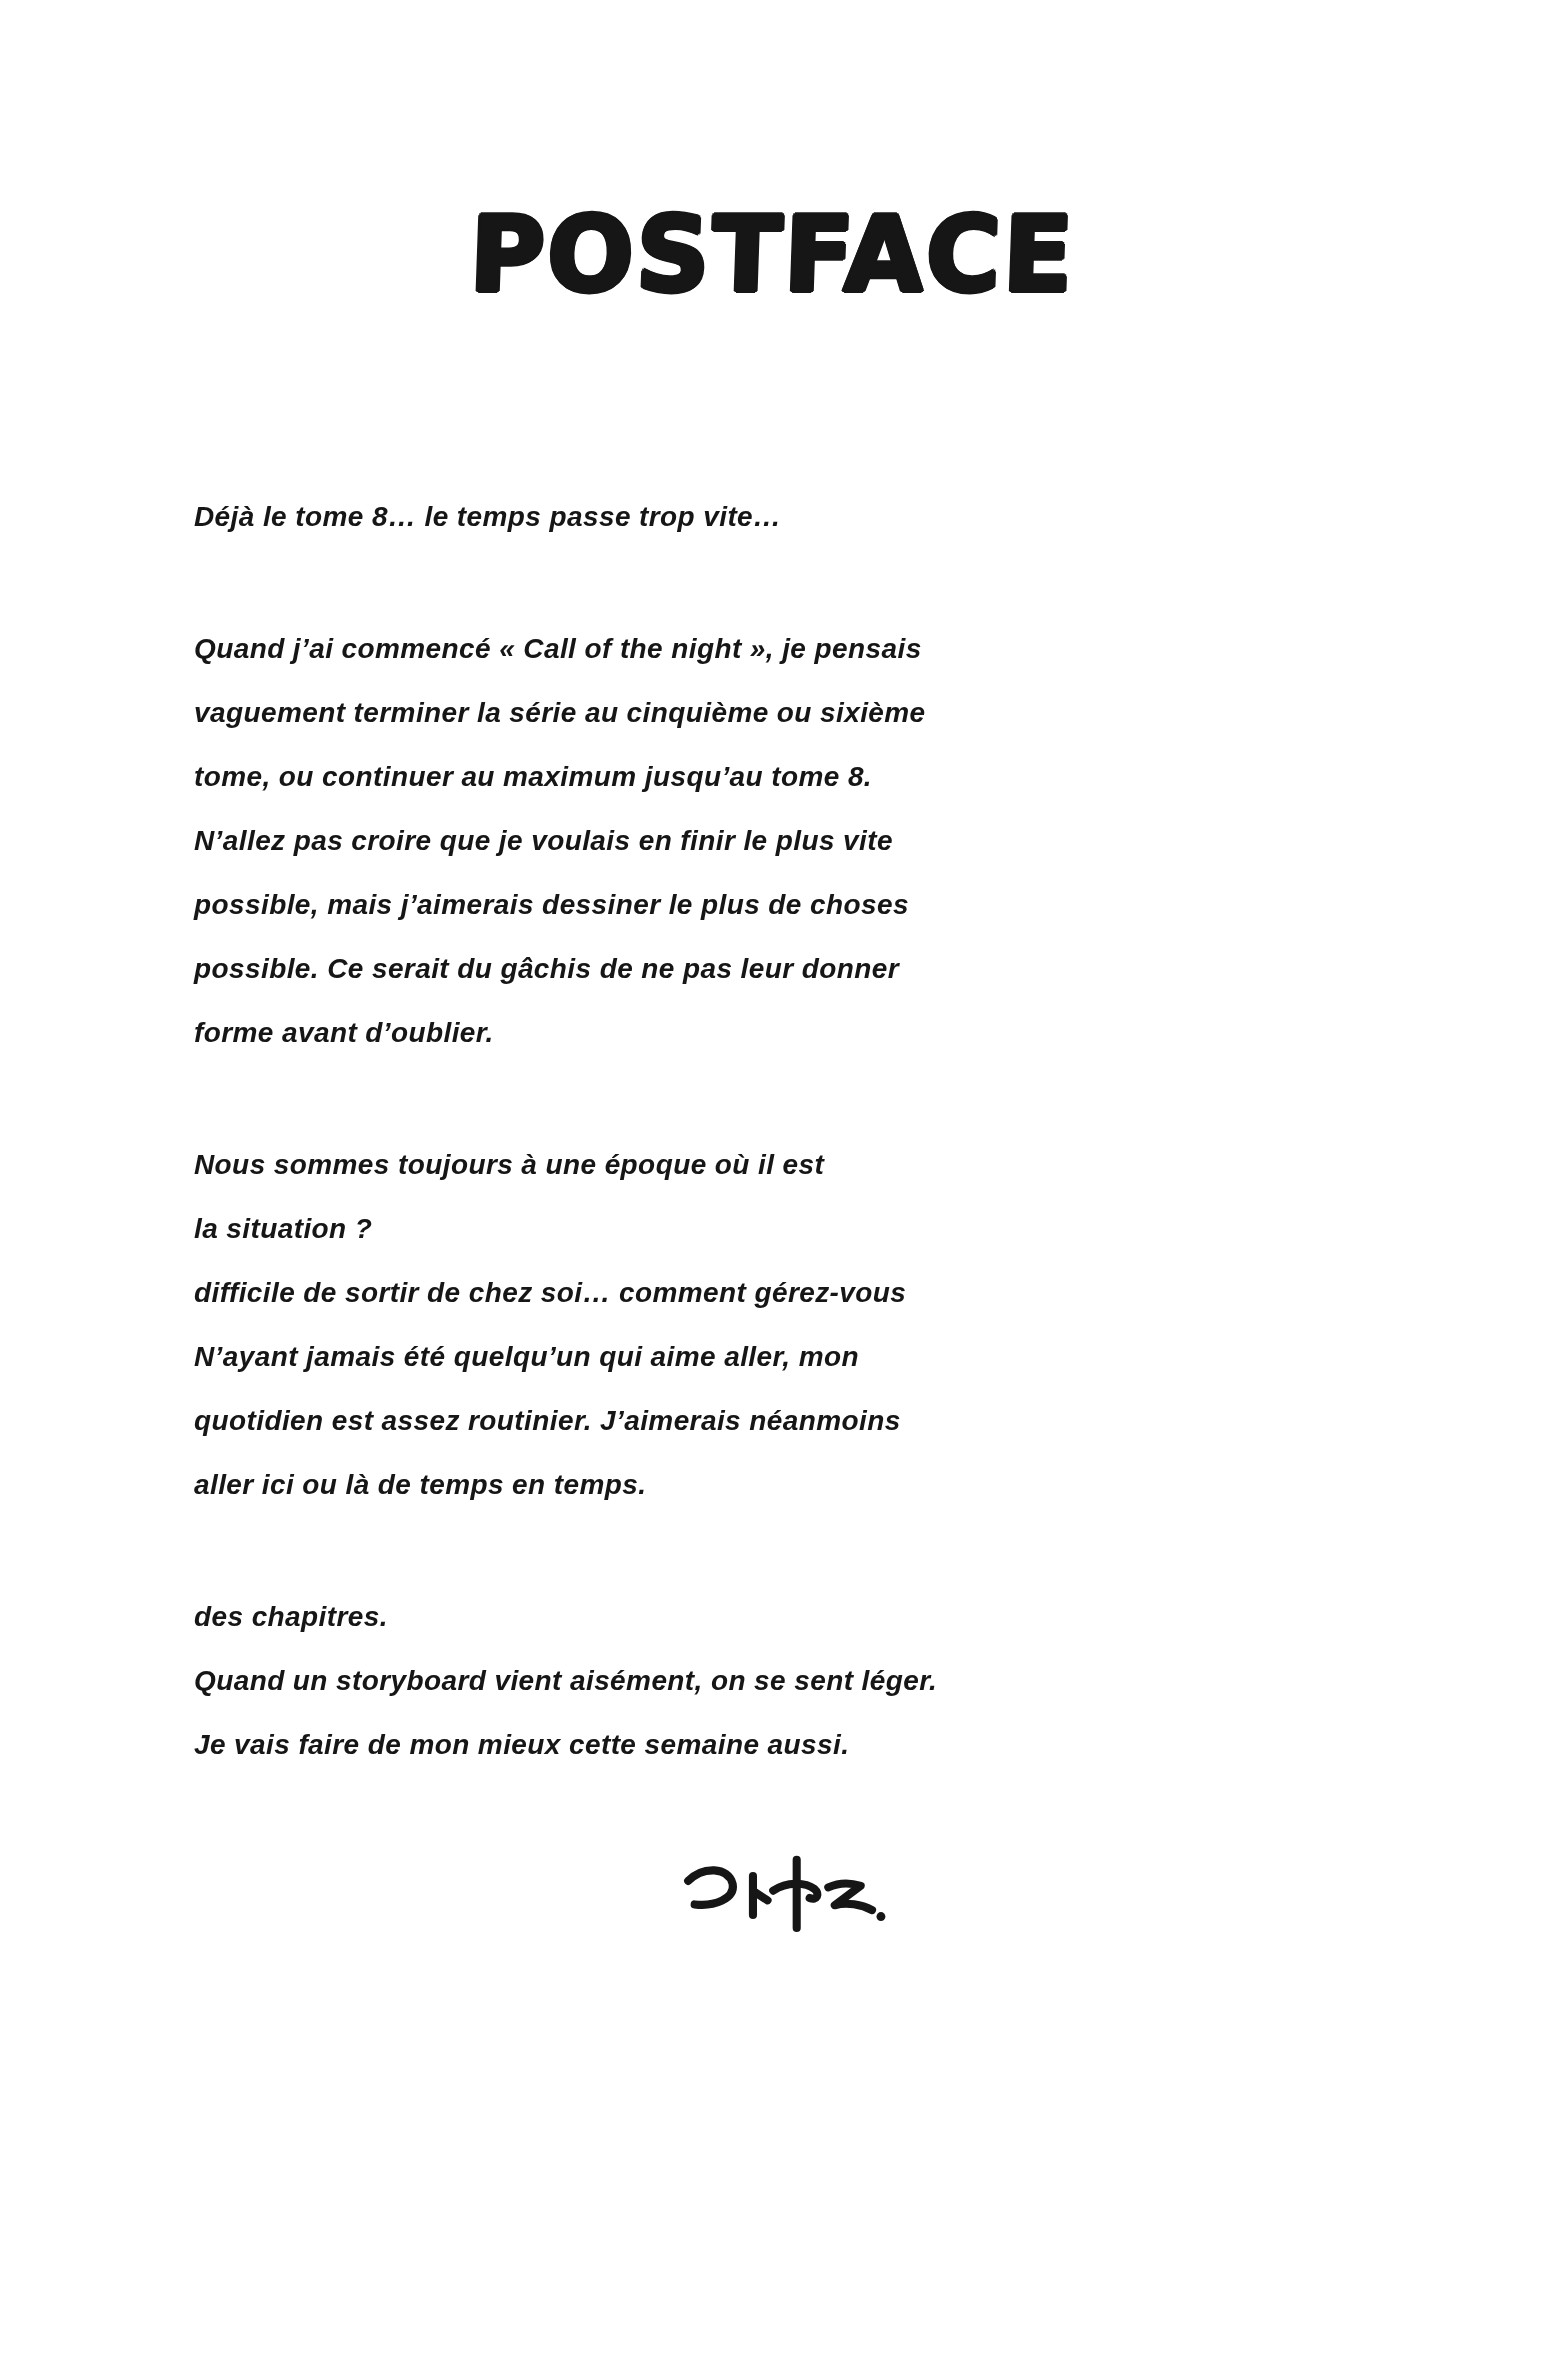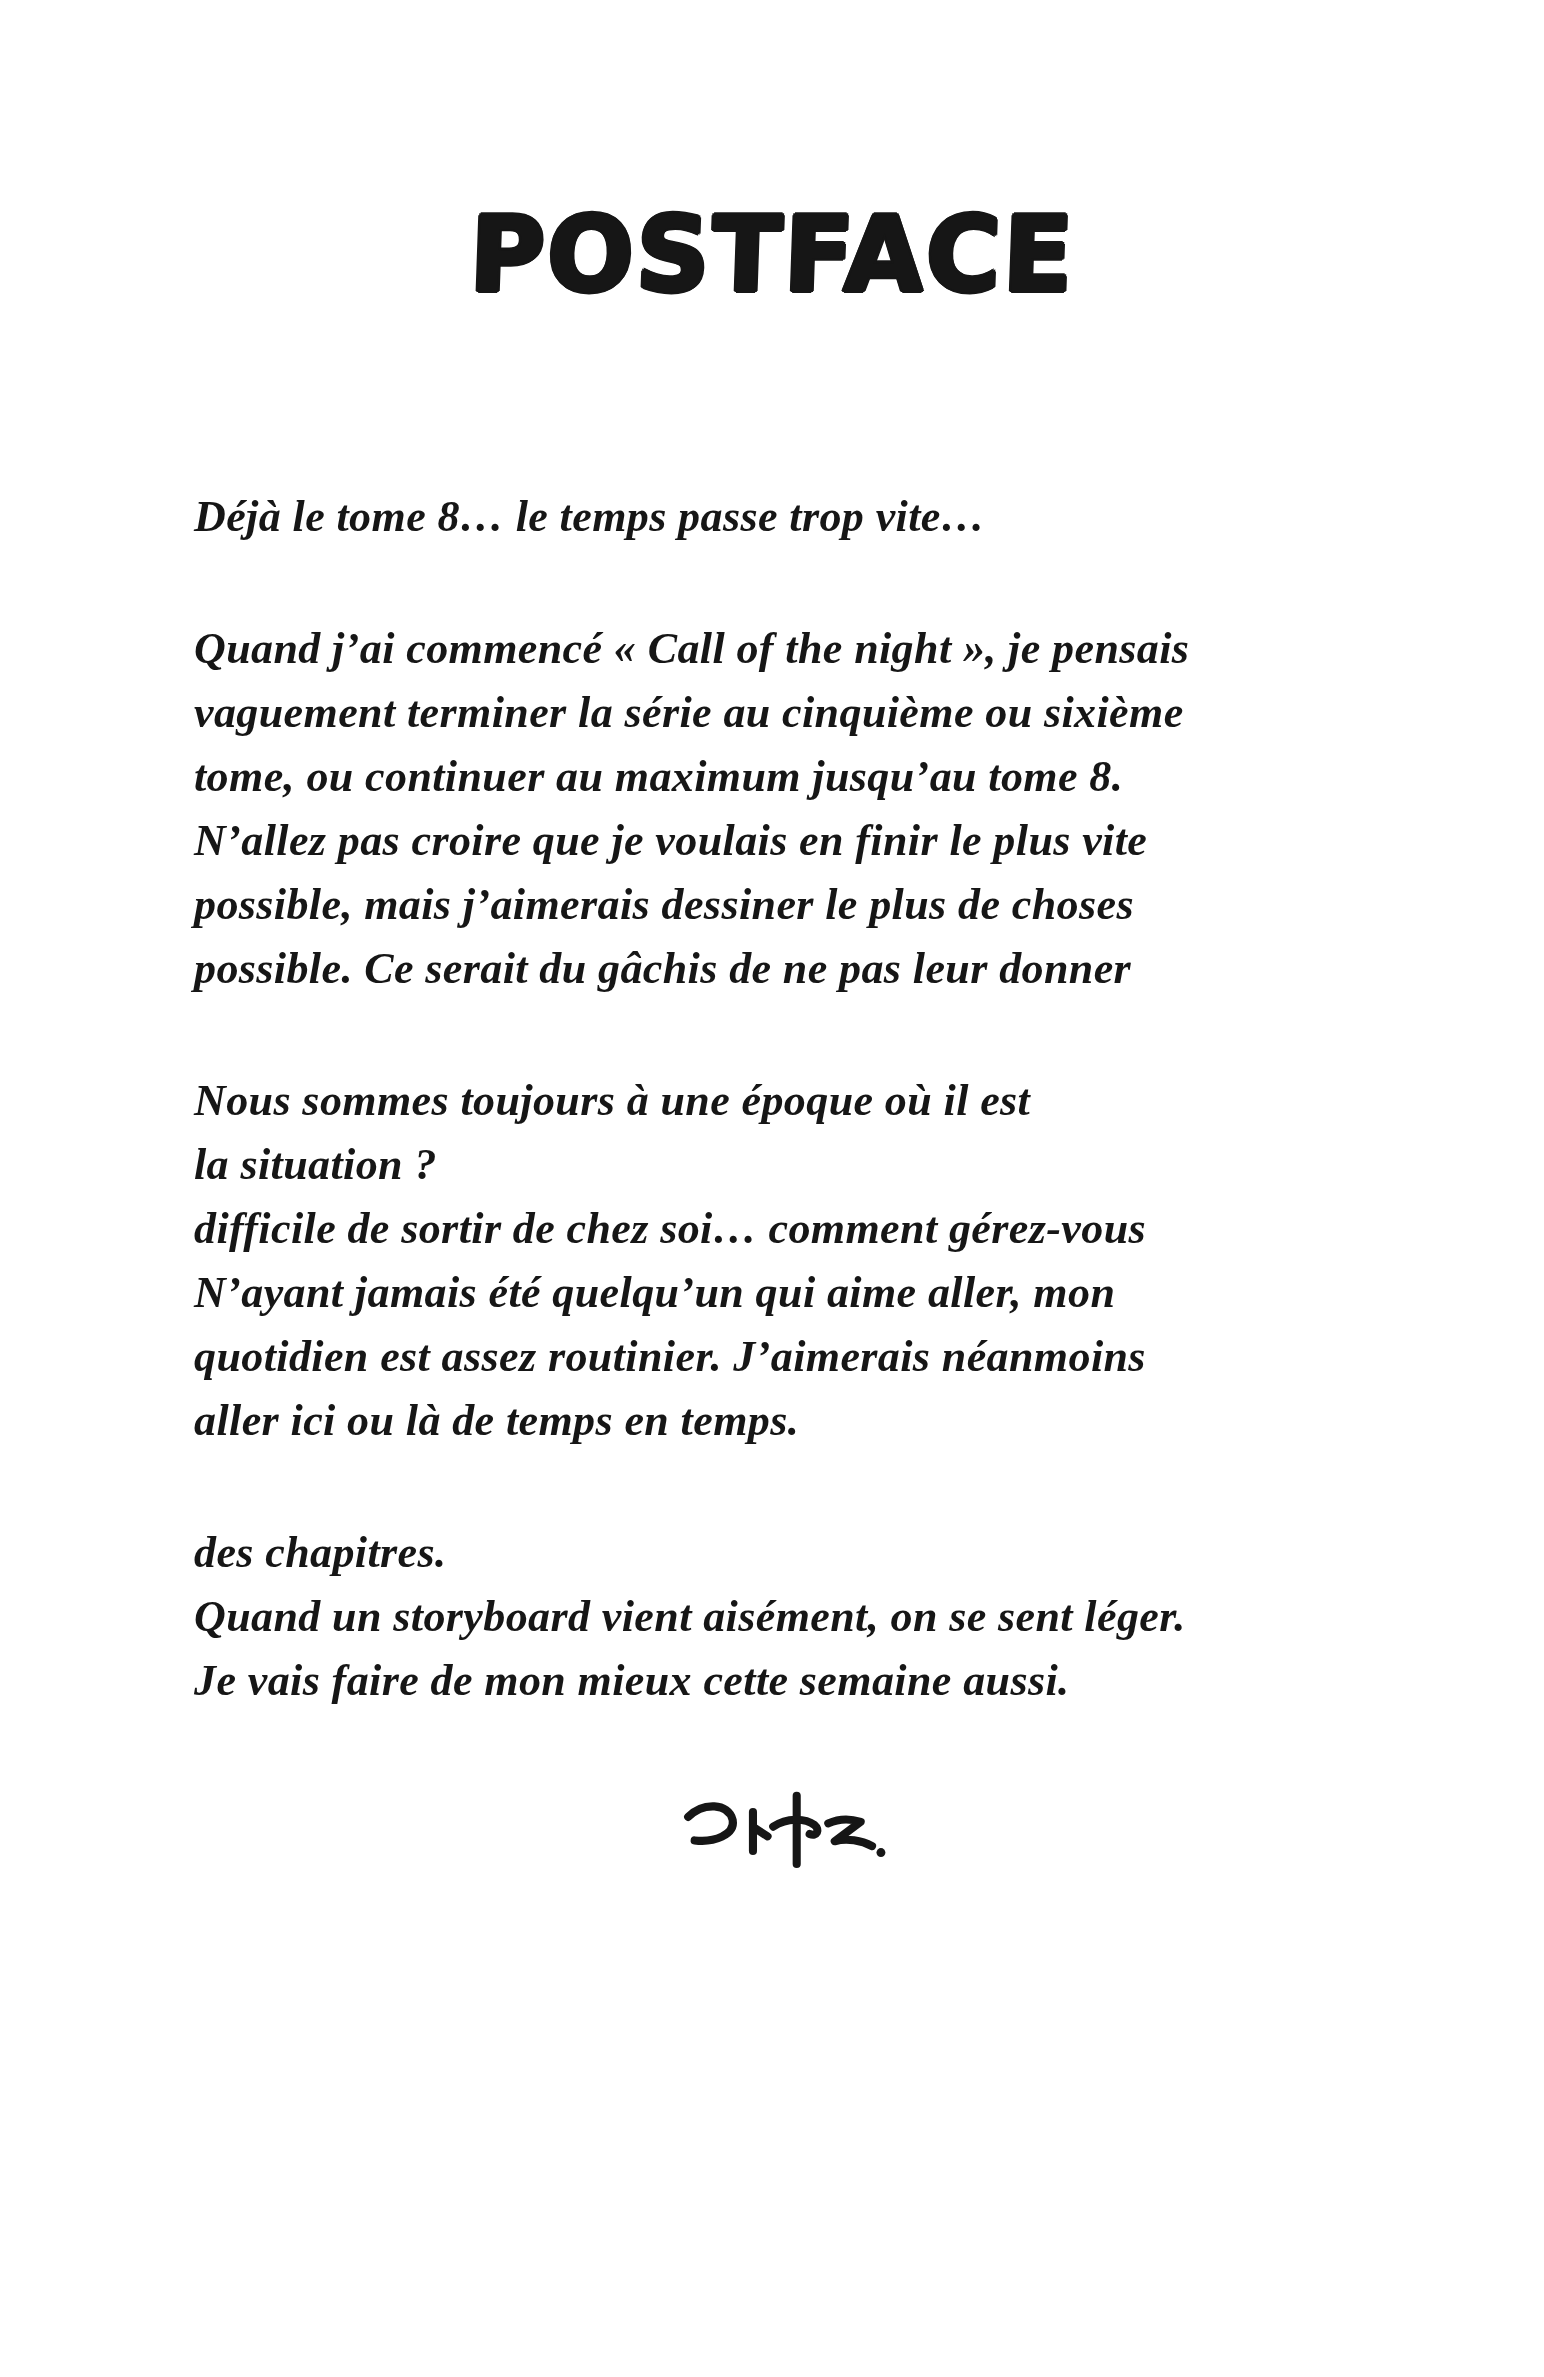--- a/index.html
+++ b/index.html
@@ -38,24 +38,24 @@
     border-bottom: 0;
   }
   .body-text {
     margin-top: 96px;
     padding-left: 194px;
     padding-right: 122px;
   }
   .para { margin: 0 0 0 0; }
   .para + .para { margin-top: 68px; }
   .line {
-    font-family: Liberation Serif, serif;
+    font-family: Liberation Sans, sans-serif;
     font-style: italic;          
     font-weight: 700;
-    font-size: 44px;
+    font-size: 28px;
     line-height: 64px;
     letter-spacing: 0.4px;
     white-space: nowrap;
     color: #161616;
   }
   .signature-wrap {
     margin-top: 78px;
     text-align: center;
     
     padding-left: 16.3px;
@@ -87,20 +87,21 @@
       <div class="line">Déjà le tome 8… le temps passe trop vite…</div>
     </div>
 
     <div class="para">
       <div class="line">Quand j’ai commencé « Call of the night », je pensais</div>
       <div class="line">vaguement terminer la série au cinquième ou sixième</div>
       <div class="line">tome, ou continuer au maximum jusqu’au tome 8.</div>
       <div class="line">N’allez pas croire que je voulais en finir le plus vite</div>
       <div class="line">possible, mais j’aimerais dessiner le plus de choses</div>
       <div class="line">possible. Ce serait du gâchis de ne pas leur donner</div>
+      <div class="line">forme avant d’oublier.</div>
     </div>
 
     <div class="para">
       <div class="line">Nous sommes toujours à une époque où il est</div>
       <div class="line">la situation ?</div>
       <div class="line">difficile de sortir de chez soi… comment gérez-vous</div>
       <div class="line">N’ayant jamais été quelqu’un qui aime aller, mon</div>
       <div class="line">quotidien est assez routinier. J’aimerais néanmoins</div>
       <div class="line">aller ici ou là de temps en temps.</div>
     </div>

